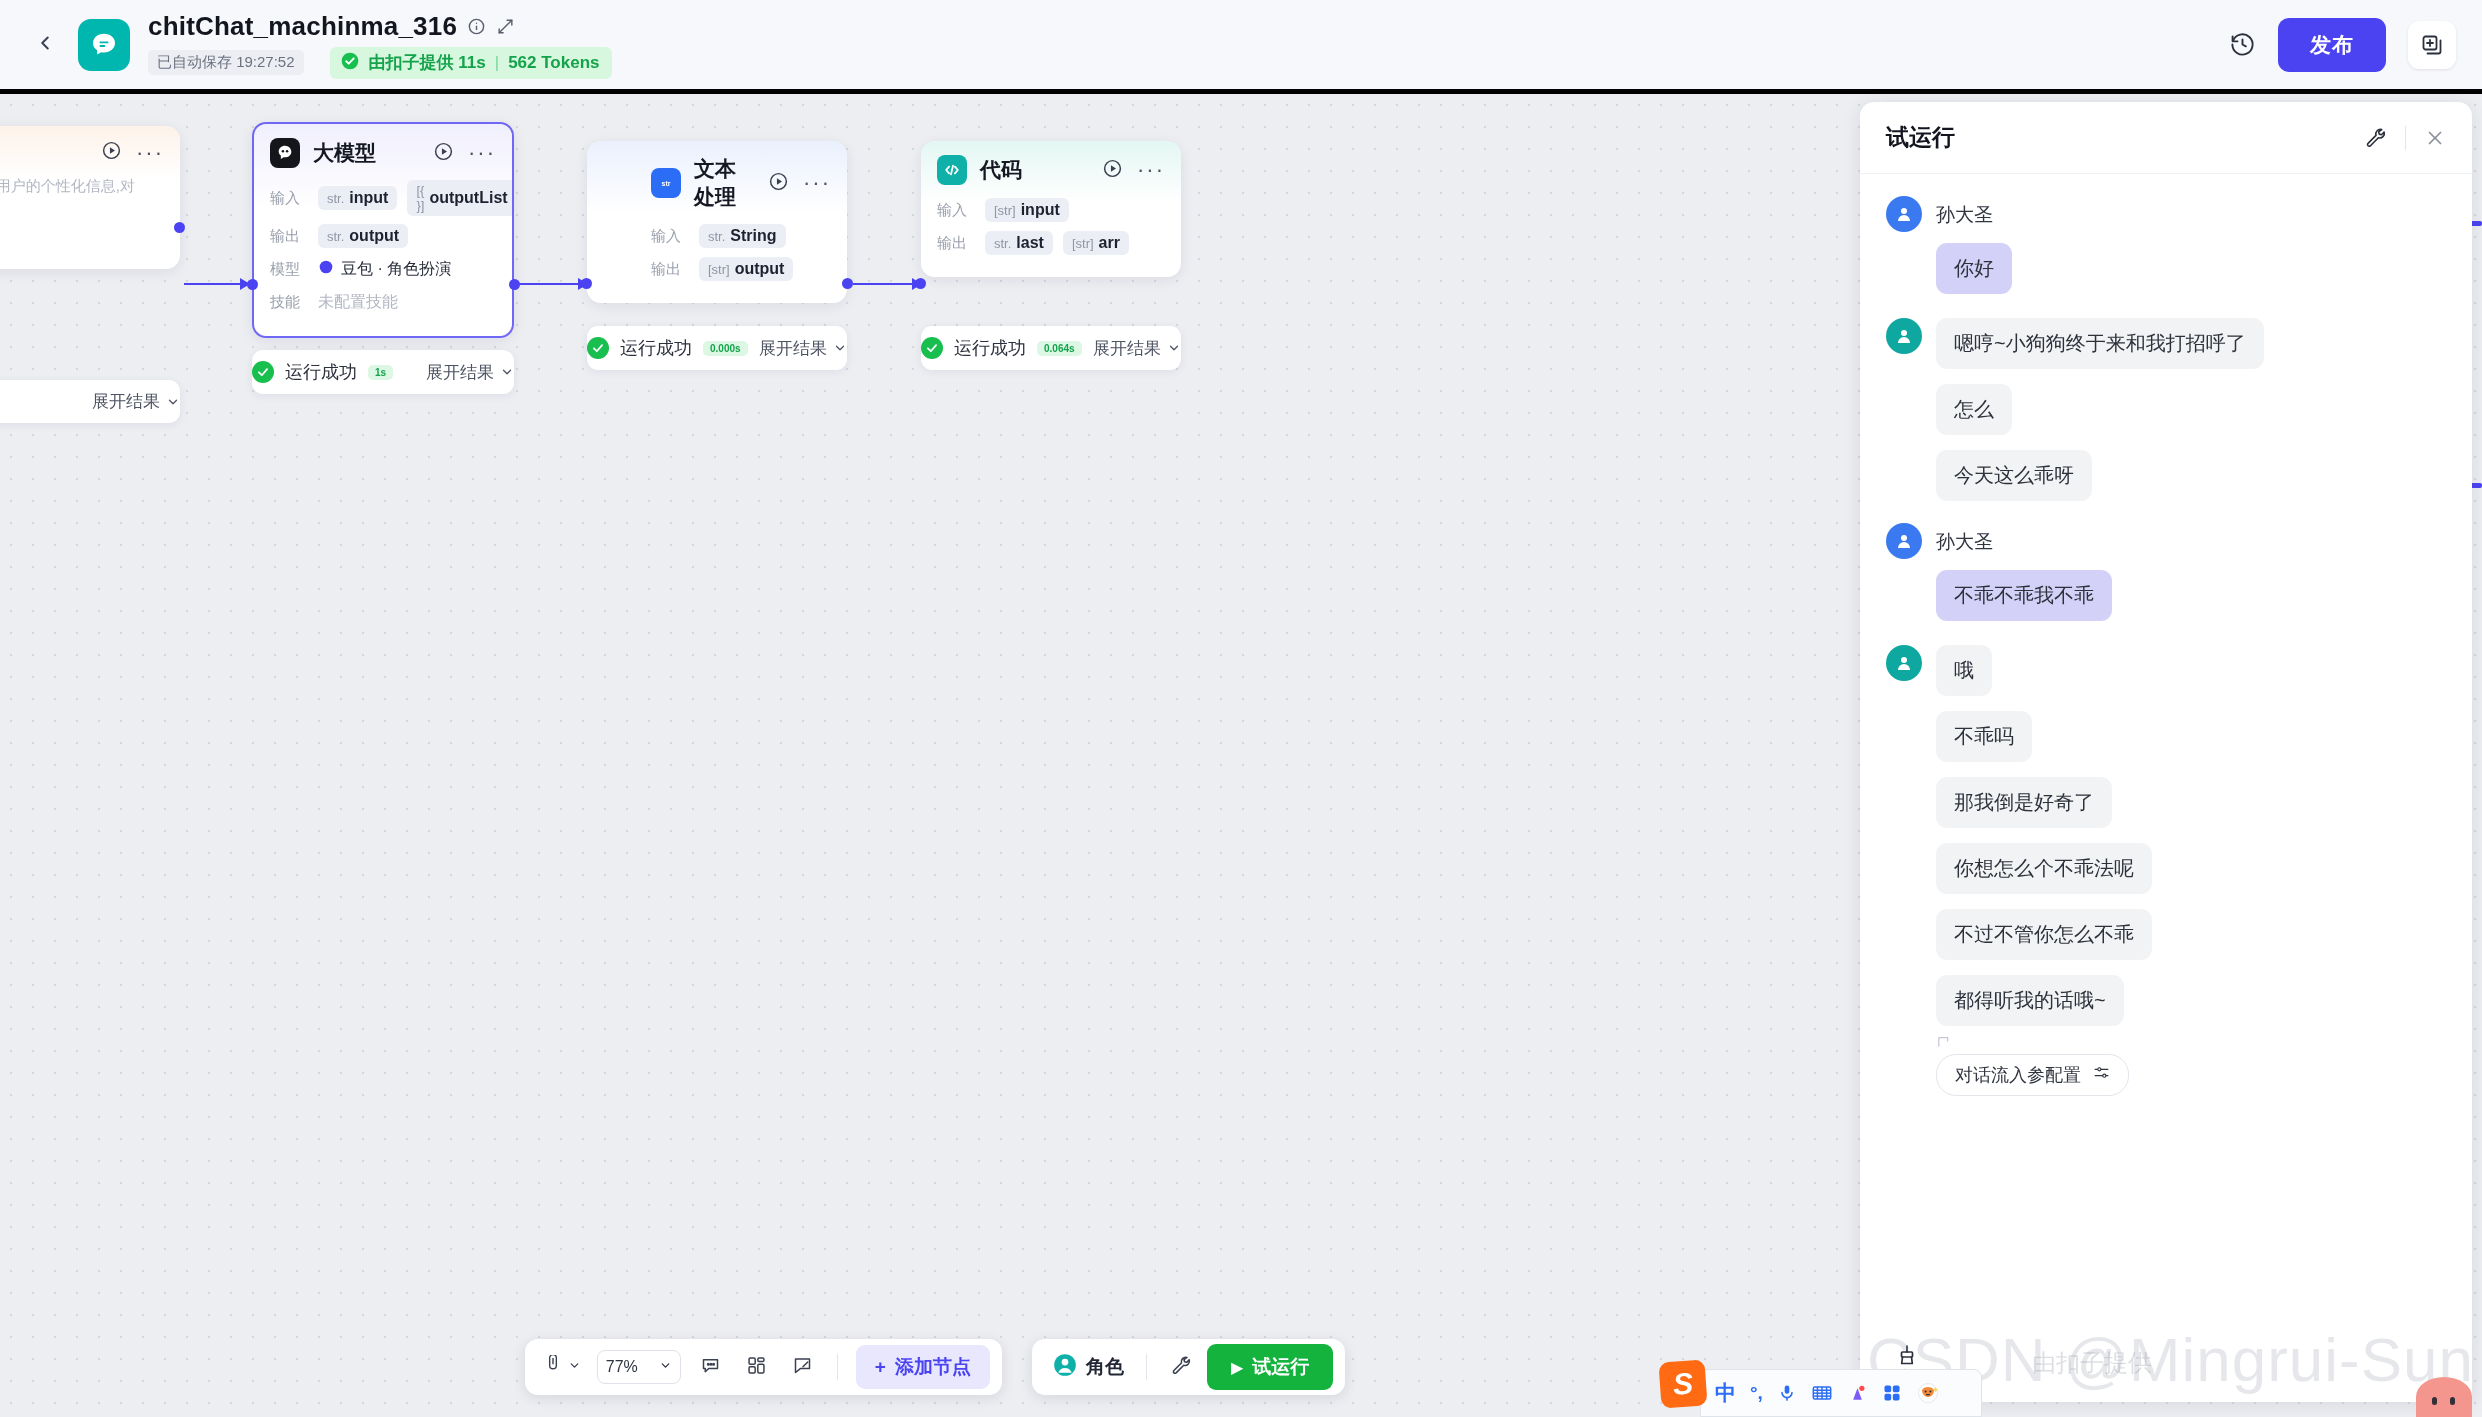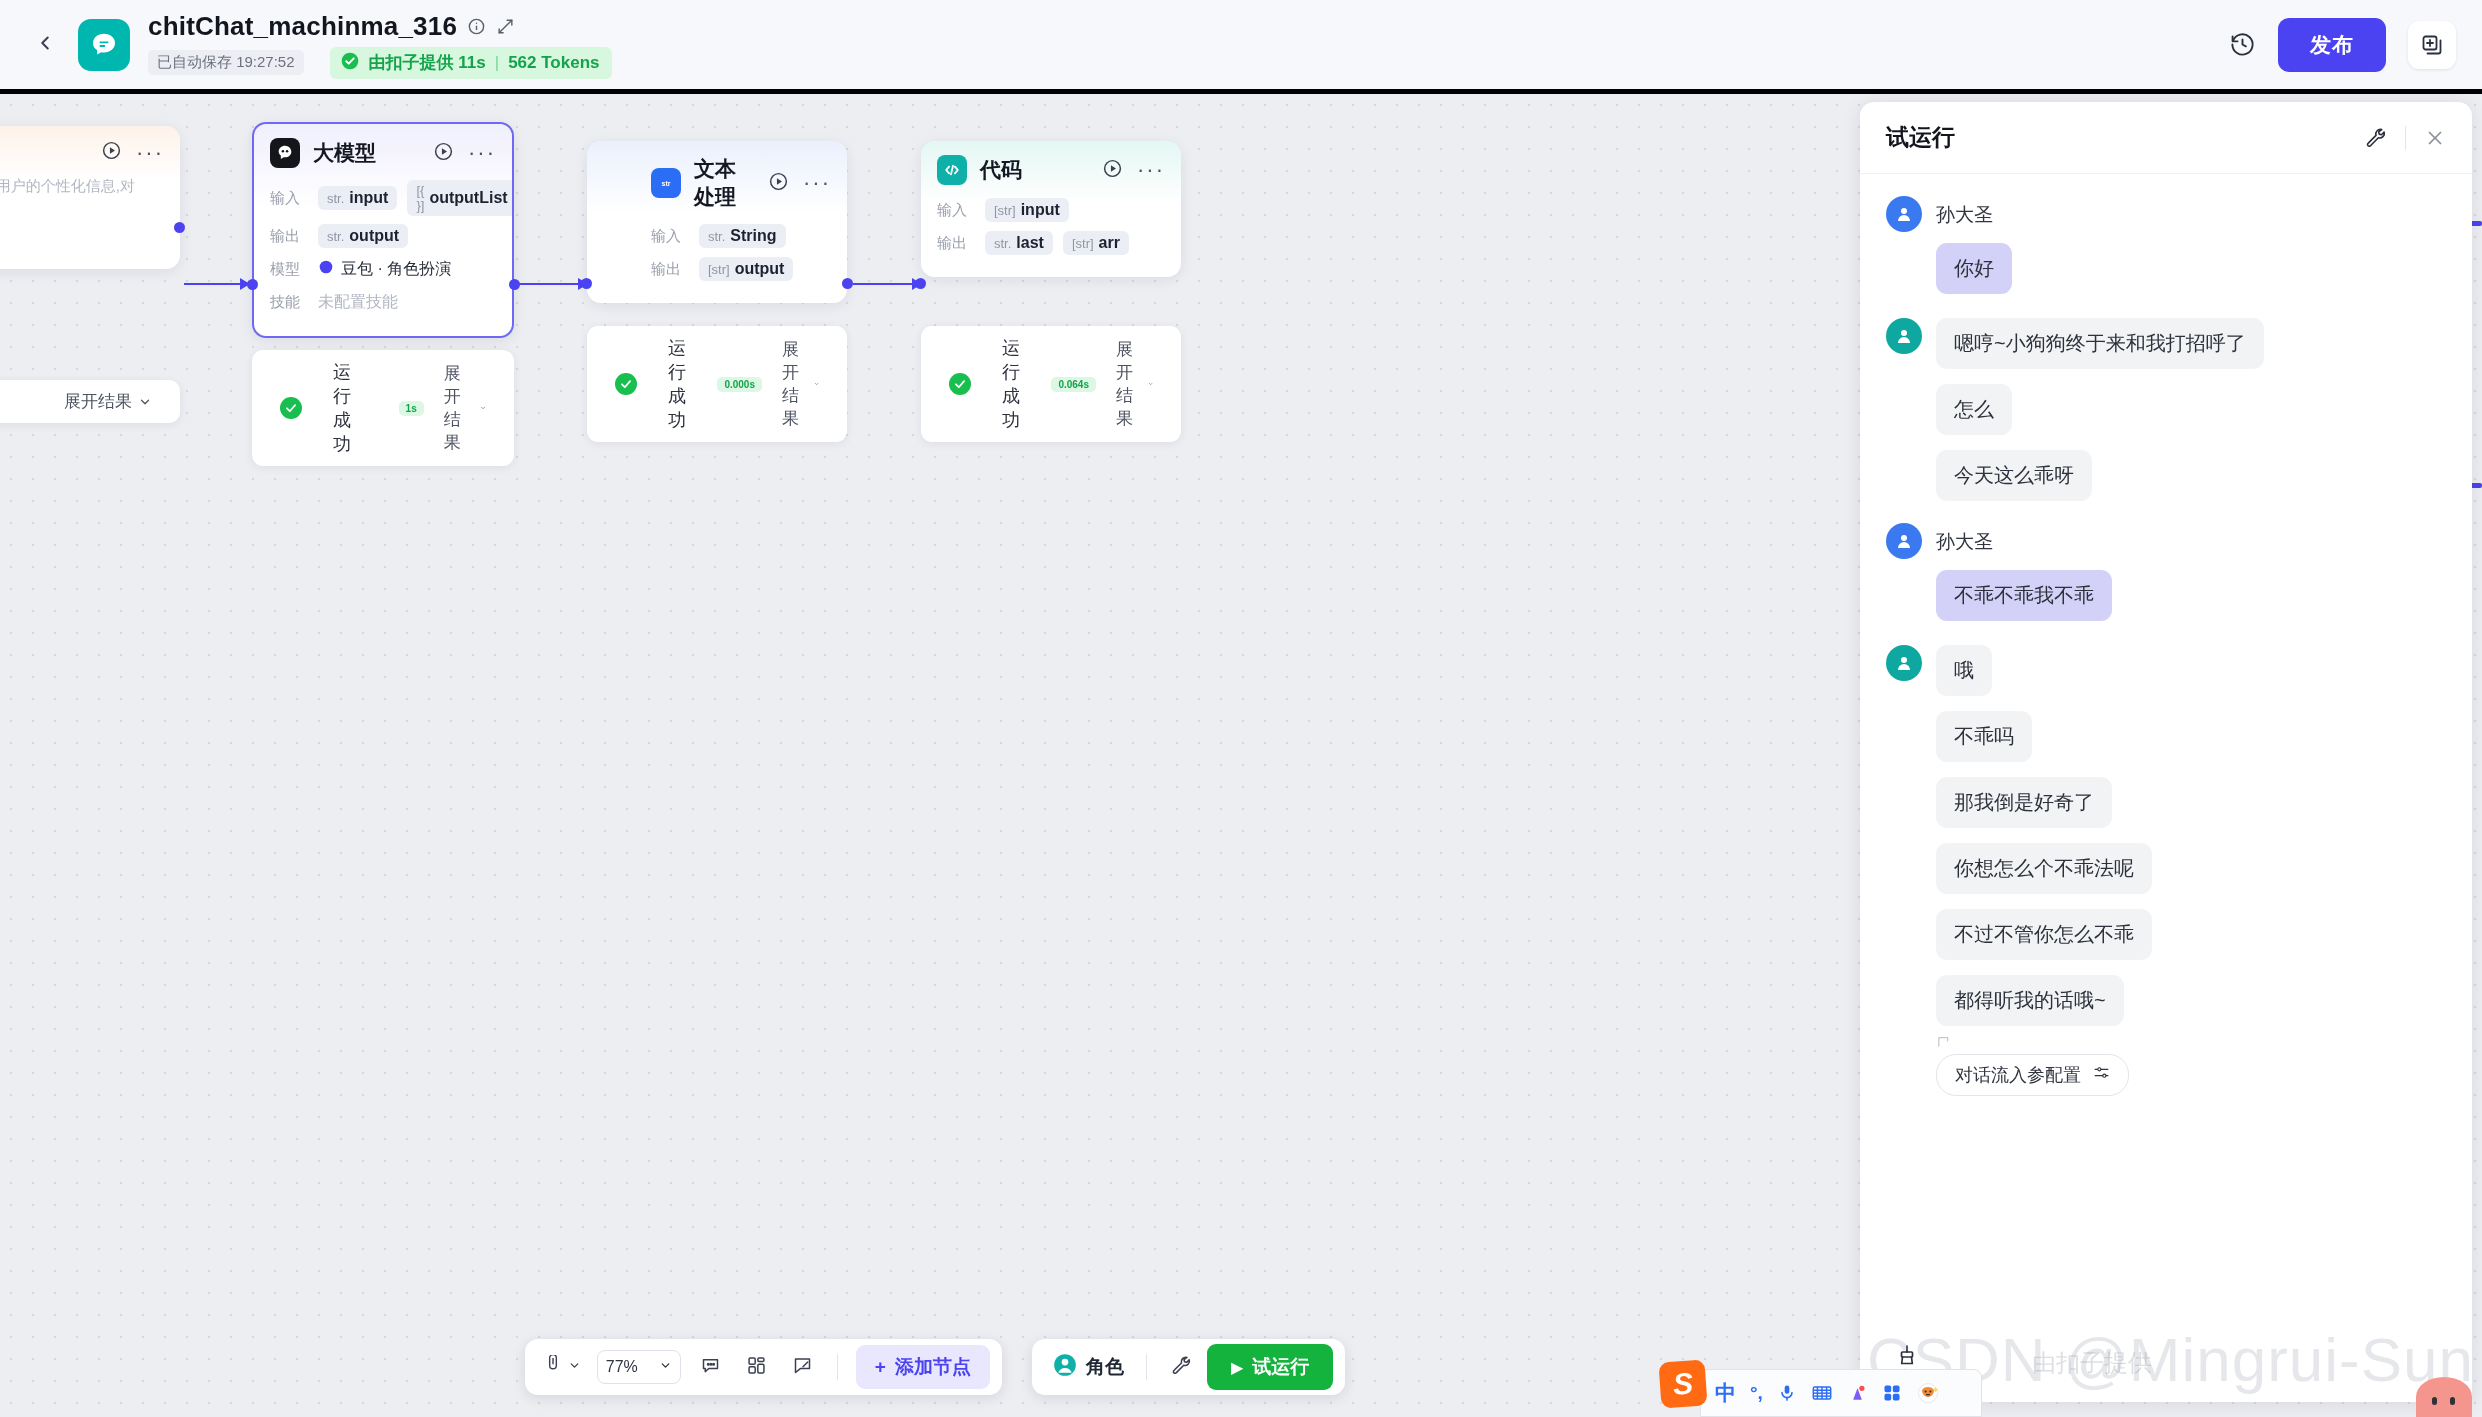--- a/index.html
+++ b/index.html
@@ -95,23 +95,22 @@
     display: inline-flex; align-items: center; gap: 5px;
     background: #eceef5; border-radius: 6px; padding: 3px 9px;
     font-size: 16px; color: #1d2130; font-weight: 600;
   }
   .chip .ty { font-size: 13px; color: #9096a6; font-weight: 400; }
   .pval { font-size: 16px; color: #2a2f3c; display: flex; align-items: center; gap: 7px; }
   .pval.muted { color: #b1b6c2; }
 
   .node-status {
     position: absolute; left: 0; background: #fff; border-radius: 11px;
-    display: flex; align-items: center; padding: 10px 28px;
+    display: flex; align-items: center; padding: 10px 0;
     box-shadow: 0 2px 10px rgba(25,30,50,.07);
-    gap: 20px;
   }
   .ok-circ {
     width: 22px; height: 22px; border-radius: 50%; background: #18bf4f;
     display: flex; align-items: center; justify-content: center; flex: 0 0 auto;
   }
   .st-txt { font-size: 18px; color: #2c313d; margin-left: 11px; font-weight: 500; }
   .st-time {
     font-size: 10px; color: #14a34a; background: #dcf7e4;
     border-radius: 5px; padding: 2px 7px; margin-left: 11px; font-weight: 600;
   }

